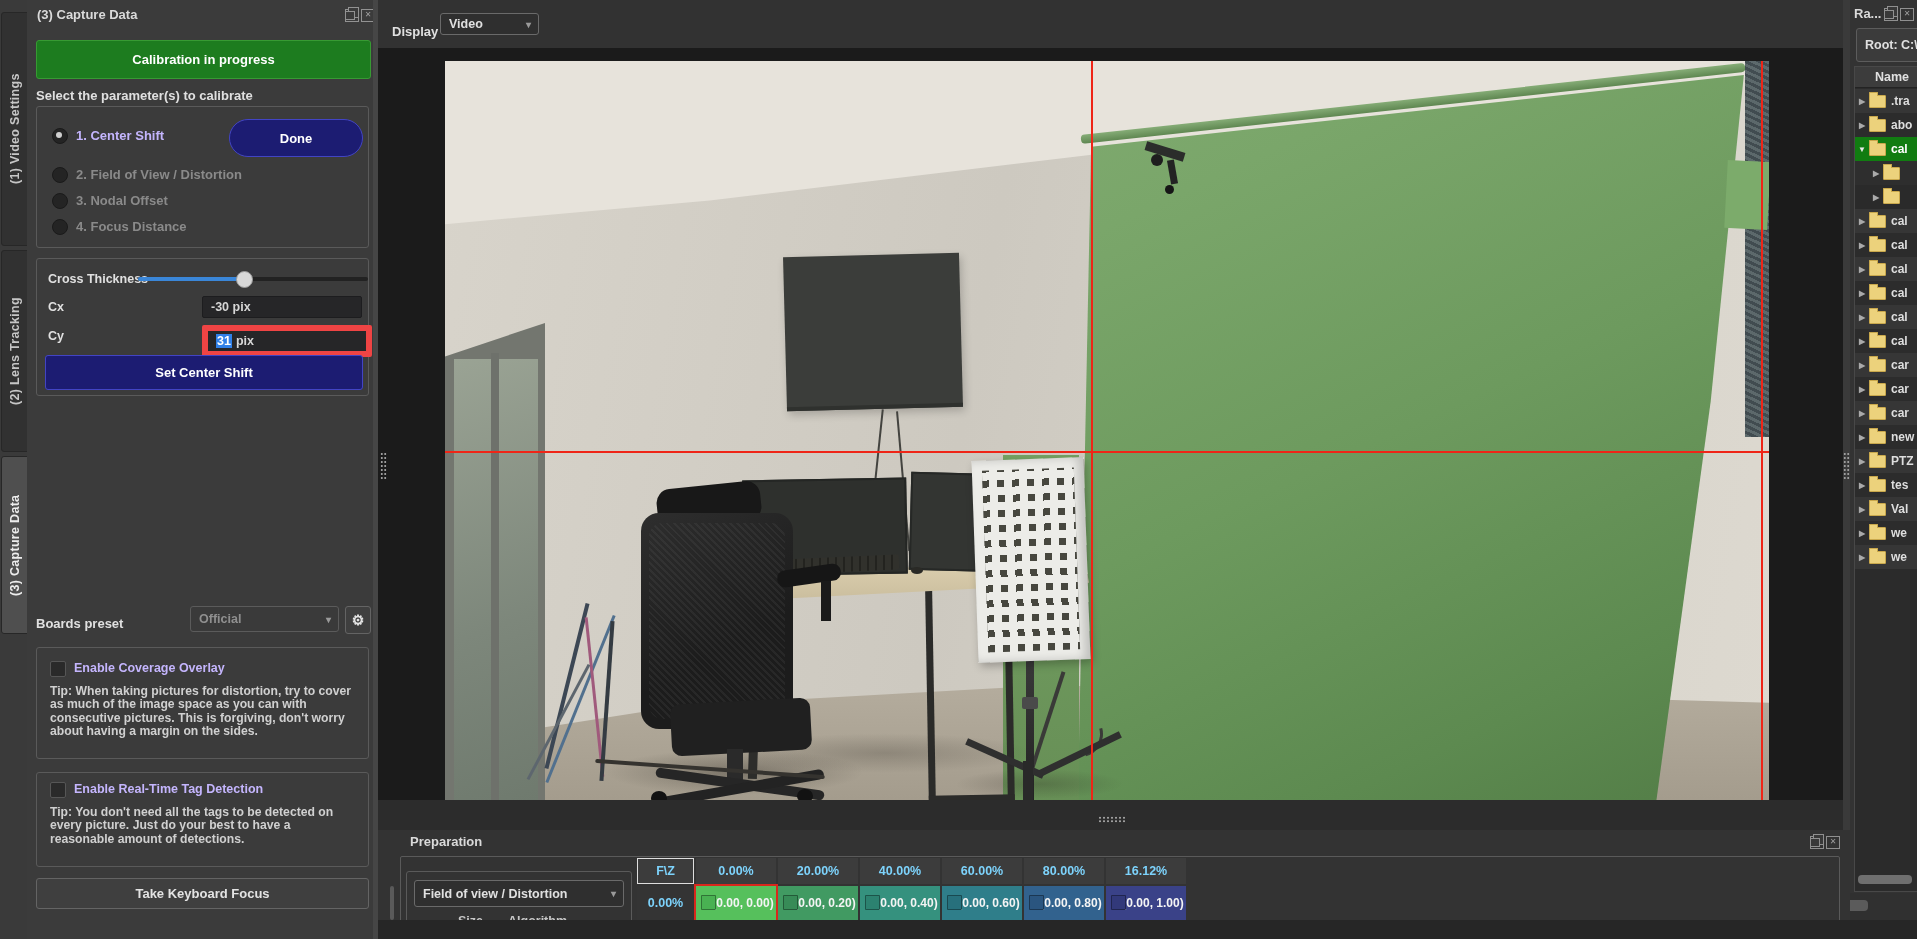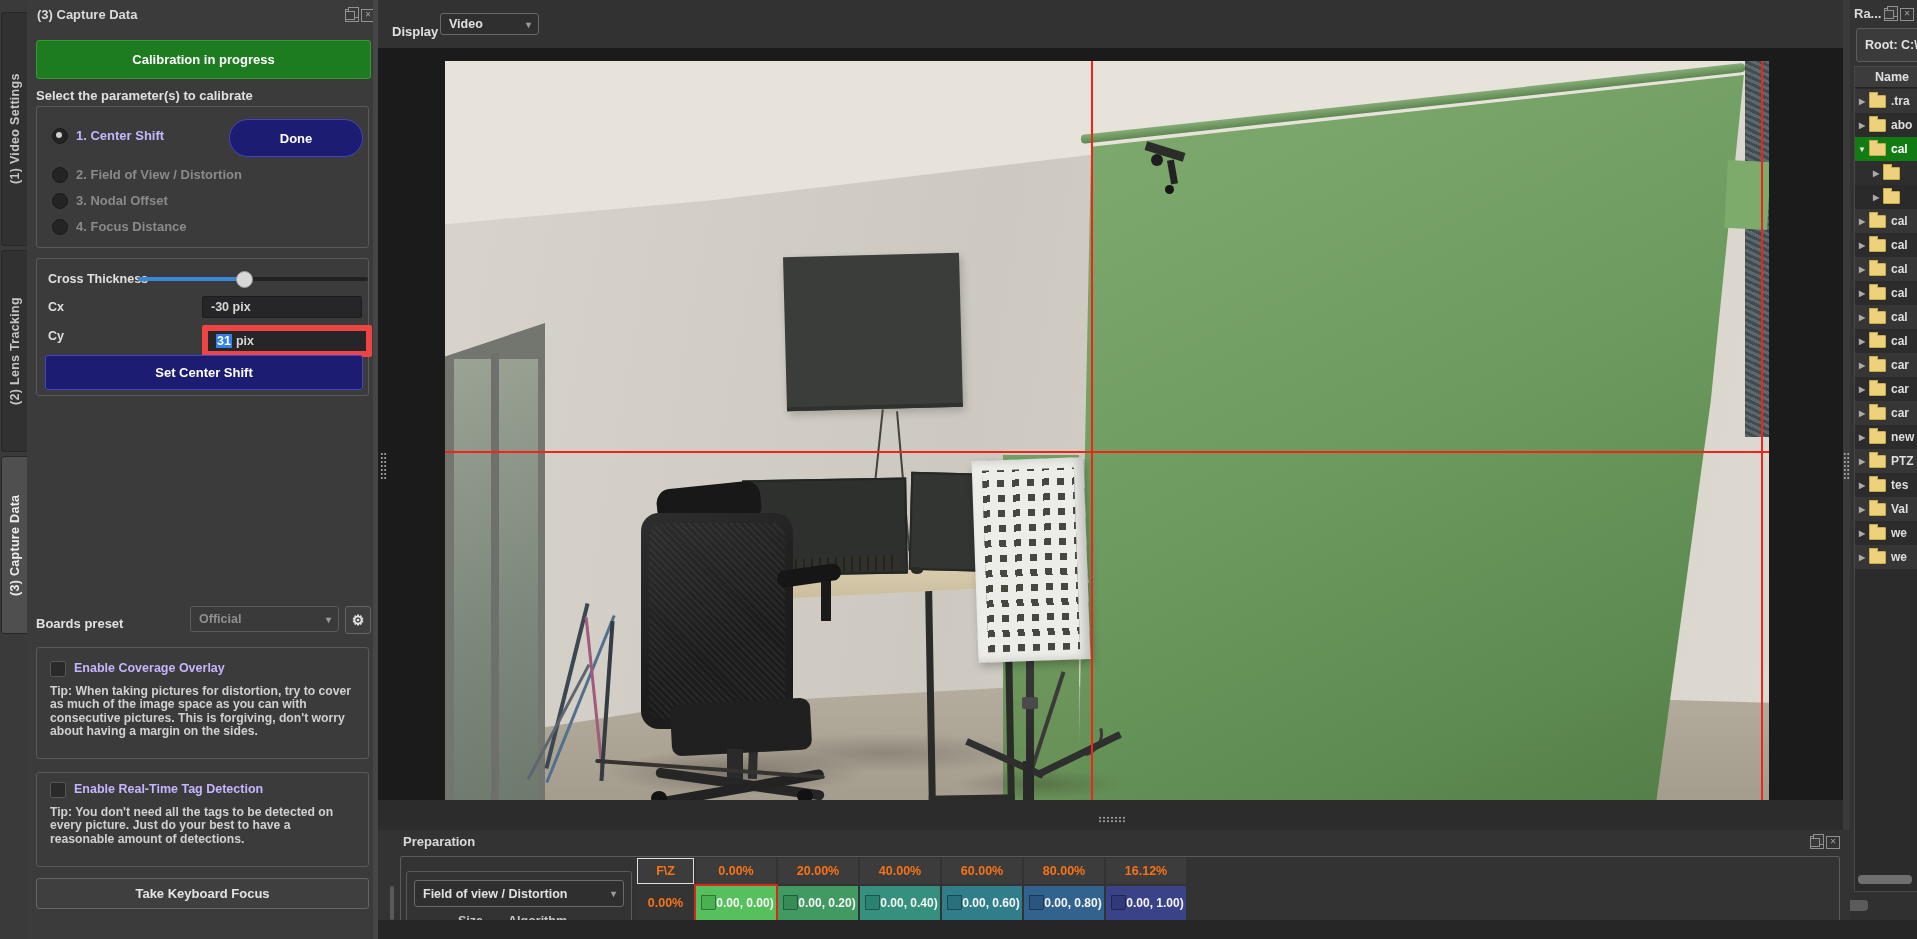--- a/index.html
+++ b/index.html
@@ -41,21 +41,21 @@
   .slider-fill{position:absolute;height:4px;background:#3a86d8;border-radius:2px;}
   .slider-handle{position:absolute;width:15px;height:15px;border-radius:50%;background:#d8d8d8;border:1px solid #9a9a9a;}
   
   #center-top{position:absolute;left:378px;top:0;width:1465px;height:48px;background:#323232;}
   #video-area{position:absolute;left:378px;top:48px;width:1465px;height:782px;background:#1b1b1b;}
   #photo{position:absolute;left:67px;top:13px;width:1324px;height:739px;overflow:hidden;background:#d5d1c8;box-shadow:inset 0 0 70px rgba(0,0,0,.16);}
   .dots-v{position:absolute;width:7px;height:28px;background-image:radial-gradient(circle,#9d9d9d 1px,transparent 1.4px);background-size:3.5px 4px;}
   .dots-h{position:absolute;width:28px;height:7px;background-image:radial-gradient(circle,#9d9d9d 1px,transparent 1.4px);background-size:4px 3.5px;}
   
   #prep{position:absolute;left:378px;top:830px;width:1472px;height:109px;background:#333333;}
-  .hcell{position:absolute;height:26px;background:#3c3c3c;color:#f97316;font-size:12.5px;font-weight:700;
+  .hcell{position:absolute;height:26px;background:#3c3c3c;color:#7dd3fc;font-size:12.5px;font-weight:700;
     display:flex;align-items:center;justify-content:center;}
   .dcell{position:absolute;height:34px;color:#f4f4f4;font-size:12px;font-weight:700;
     display:flex;align-items:center;justify-content:center;padding-left:14px;box-sizing:border-box;}
   .dcell .cb{position:absolute;left:5px;top:9px;width:13px;height:13px;border:1px solid rgba(0,0,0,.35);border-radius:1px;}
   
   #right-panel{position:absolute;left:1850px;top:0;width:67px;height:939px;background:#333333;overflow:hidden;}
   .tree-row{position:absolute;left:0;width:200px;height:24px;display:flex;align-items:center;font-size:12px;font-weight:600;color:#dedede;white-space:nowrap;}
   .tree-row .tw{width:14px;text-align:center;font-size:8px;color:#aaaaaa;flex:0 0 14px;}
   .tree-row.child{padding-left:14px;}
   .folder{width:15px;height:11px;background:#ecd27c;border:1px solid #c9a84c;border-radius:1px;position:relative;margin-right:5px;flex:0 0 15px;}
@@ -230,21 +230,21 @@
       <div class="sc" style="left:1316px;top:0;width:2px;height:739px;background:#ef2517;"></div>
     </div>
     <div class="abs" style="left:0;top:752px;width:1465px;height:30px;background:#2c2c2c;"></div>
     <div class="dots-h" style="left:720px;top:768px;"></div>
   </div>
 
   <div class="dots-v" style="left:380px;top:452px;"></div>
   <div class="dots-v" style="left:1843px;top:452px;"></div>
 
   <div id="prep">
-    <div class="abs panel-title" style="left:25px;top:4px;">Preparation</div>
+    <div class="abs panel-title" style="left:32px;top:4px;">Preparation</div>
     <div class="winic restore" style="left:1432px;top:6px;"></div>
     <div class="winic" style="left:1448px;top:6px;">✕</div>
 
     <div class="abs" style="left:12px;top:56px;width:4px;height:34px;background:#5a5a5a;border-radius:2px;"></div>
     <div class="groupbox" style="left:22px;top:26px;width:1438px;height:82px;border-radius:2px;"></div>
     <div class="groupbox" style="left:28px;top:41px;width:224px;height:67px;border-radius:3px;"></div>
     <div class="dropdown" style="left:36px;top:50px;width:192px;height:25px;">
       <span>Field of view / Distortion</span>
       <span class="arr">▾</span>
     </div>

